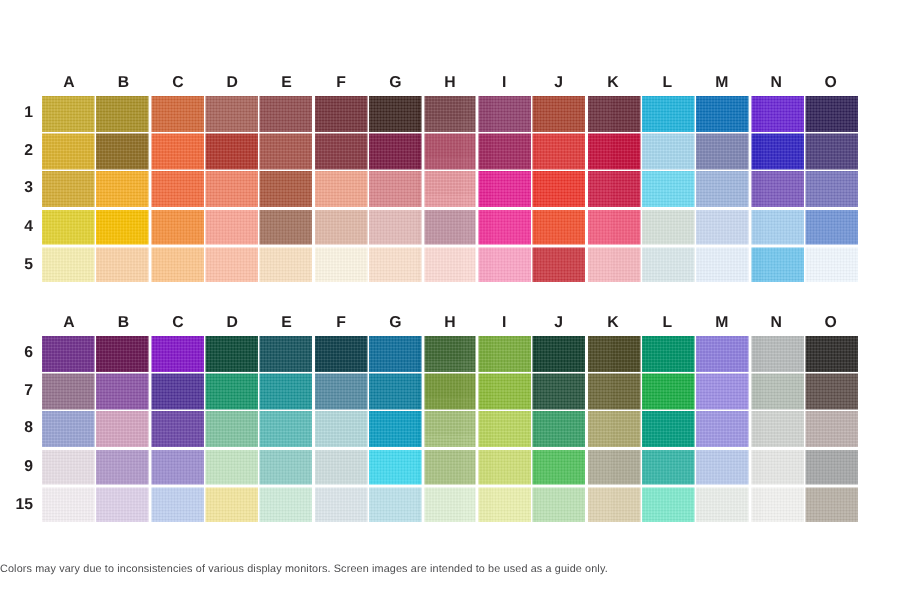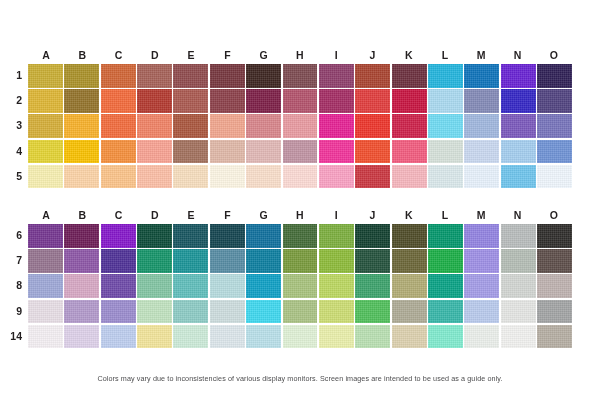--- a/index.html
+++ b/index.html
@@ -82,21 +82,21 @@
     color: #231f20;
     line-height: 23.6px;
     height: 23.6px;
   }
 
   .footer-note {
     position: absolute;
     left: 0;
     right: 0;
     top: 374px;
-    text-align: center;
+    text-align: left;
     font-size: 7.2px;
     color: #4d4d4f;
     letter-spacing: 0.1px;
   }
 </style>
 </head>
 <body>
 
 <div class="chart-wrap">
 
@@ -296,21 +296,21 @@
           <div class="swatch" style="background: rgb(62, 215, 238);"></div>
           <div class="swatch" style="background: rgb(169, 194, 131);"></div>
           <div class="swatch" style="background: rgb(203, 220, 114);"></div>
           <div class="swatch" style="background: rgb(79, 190, 90);"></div>
           <div class="swatch" style="background: rgb(173, 170, 149);"></div>
           <div class="swatch" style="background: rgb(54, 182, 168);"></div>
           <div class="swatch" style="background: rgb(184, 201, 236);"></div>
           <div class="swatch" style="background: rgb(227, 228, 226);"></div>
           <div class="swatch" style="background: rgb(161, 163, 164);"></div>
         </div>
-        <div class="row-label" style="top: 100.8px; left: -28px;">14</div>
+        <div class="row-label" style="top: 100.8px; left: -28px;">15</div>
         <div class="swatch-row">
           <div class="swatch" style="background: rgb(243, 238, 242);"></div>
           <div class="swatch" style="background: rgb(221, 208, 232);"></div>
           <div class="swatch" style="background: rgb(188, 205, 238);"></div>
           <div class="swatch" style="background: rgb(241, 227, 154);"></div>
           <div class="swatch" style="background: rgb(203, 233, 215);"></div>
           <div class="swatch" style="background: rgb(219, 229, 234);"></div>
           <div class="swatch" style="background: rgb(184, 223, 232);"></div>
           <div class="swatch" style="background: rgb(223, 240, 213);"></div>
           <div class="swatch" style="background: rgb(232, 238, 170);"></div>

